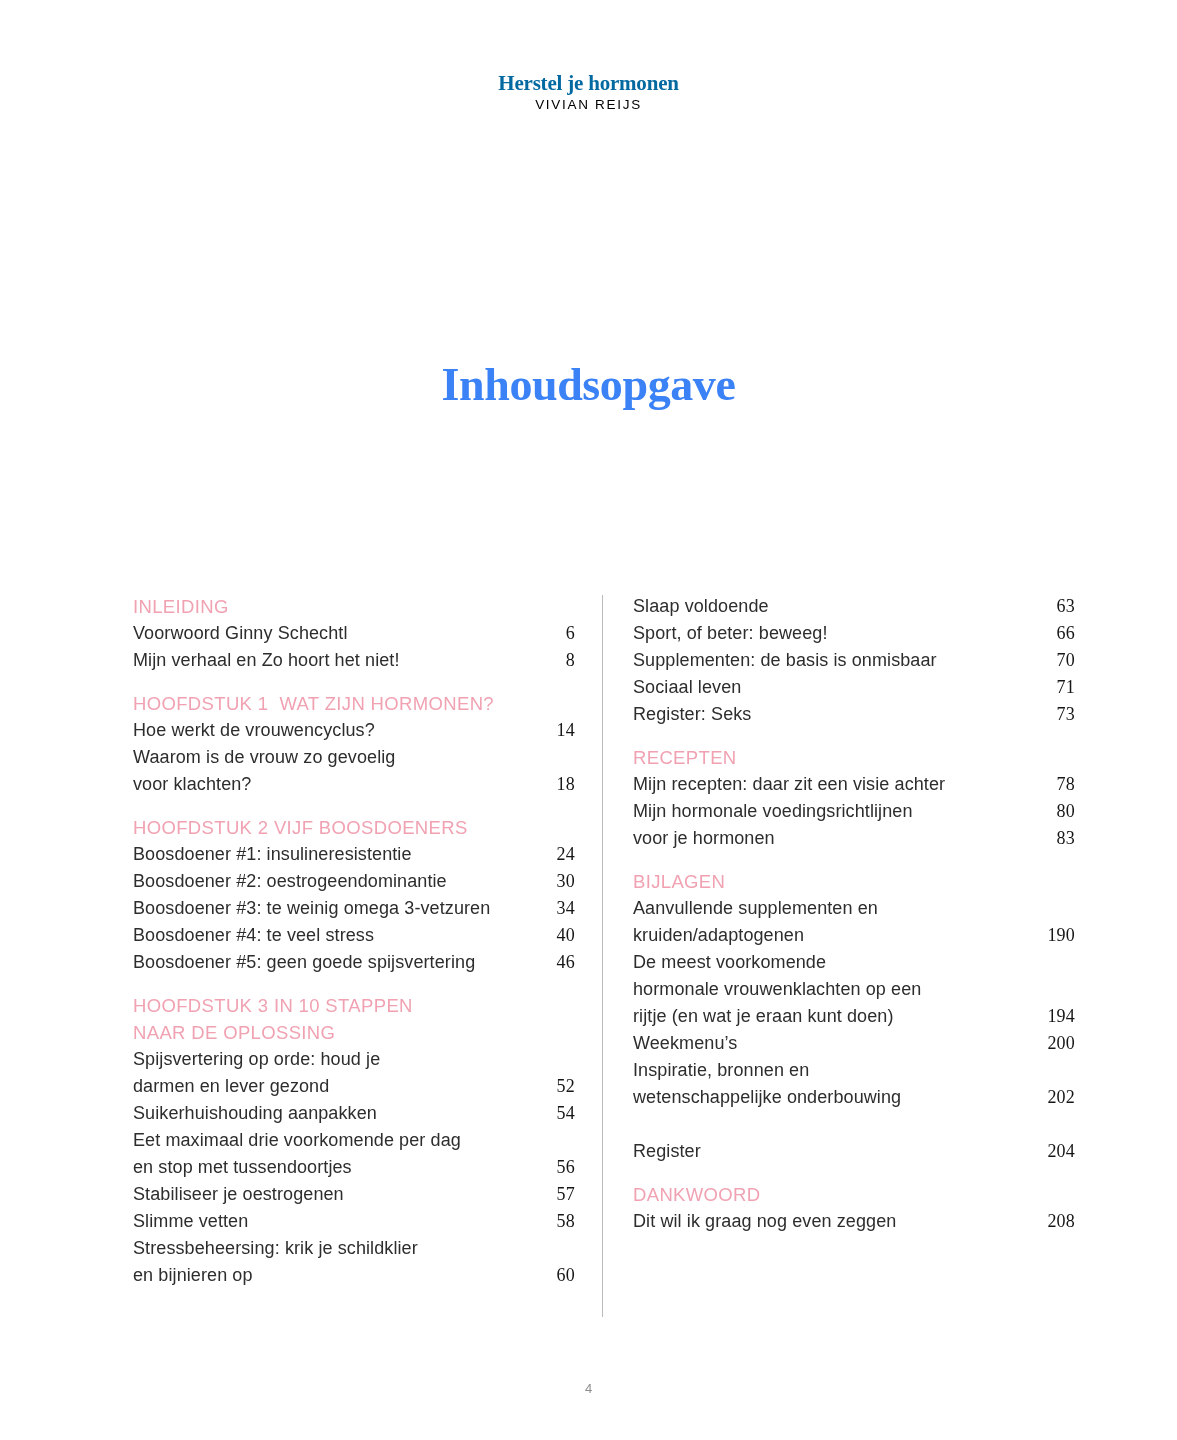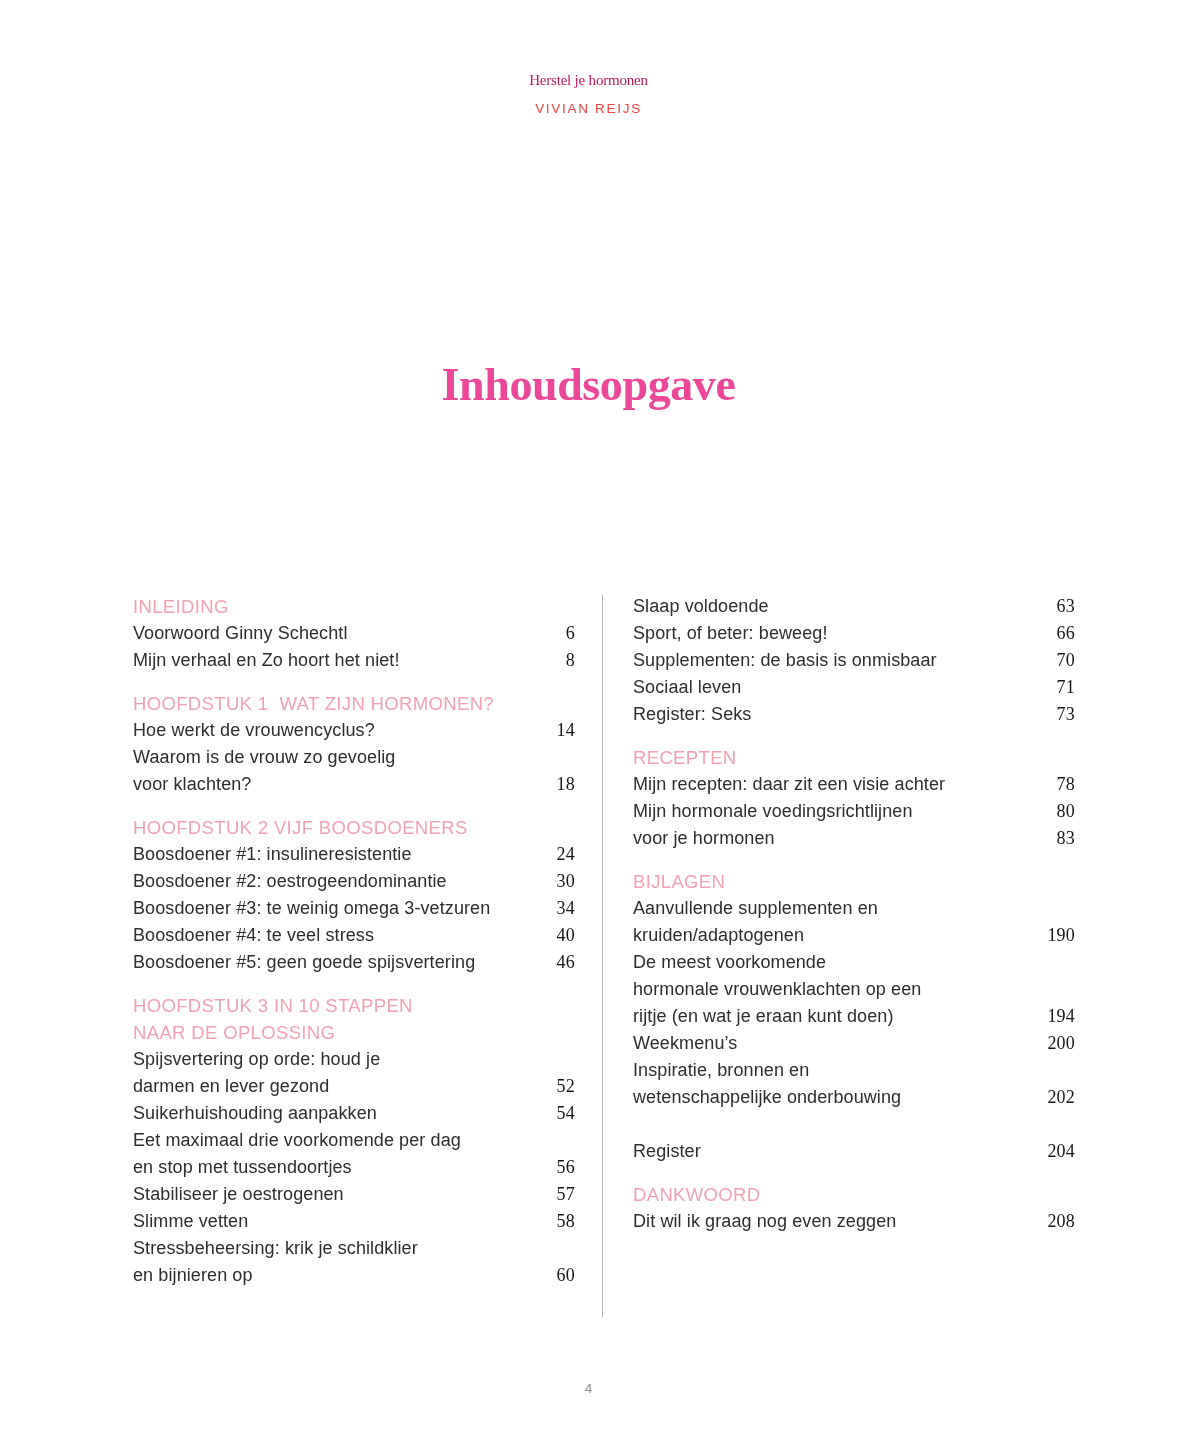--- a/index.html
+++ b/index.html
@@ -18,45 +18,45 @@
   
   .running-head {
     position: absolute;
     top: 72px;
     left: 0;
     width: 1177px;
     text-align: center;
   }
   .book-title {
     font-family: "Liberation Serif", serif;
-    font-weight: normal;
-    font-size: 15px;
-    color: #be185d;
+    font-weight: bold;
+    font-size: 21px;
+    color: #0369a1;
     letter-spacing: -0.2px;
     line-height: 1.1;
   }
   .book-author {
-    margin-top: 12px;
+    margin-top: 2px;
     font-family: "Liberation Sans", sans-serif;
     font-size: 13.5px;
-    color: #ef4444;
+    color: #000000;
     letter-spacing: 1.7px;
   }
 
   
   .toc-title {
     position: absolute;
     top: 358px;
     left: 0;
     width: 1177px;
     text-align: center;
     font-family: "Liberation Serif", serif;
     font-weight: bold;
     font-size: 46px;
-    color: #ec4899;
+    color: #3b82f6;
     letter-spacing: -0.4px;
   }
 
   
   .columns {
     position: absolute;
     top: 593px;
     left: 16px;
     width: 1177px;
     height: 730px;

